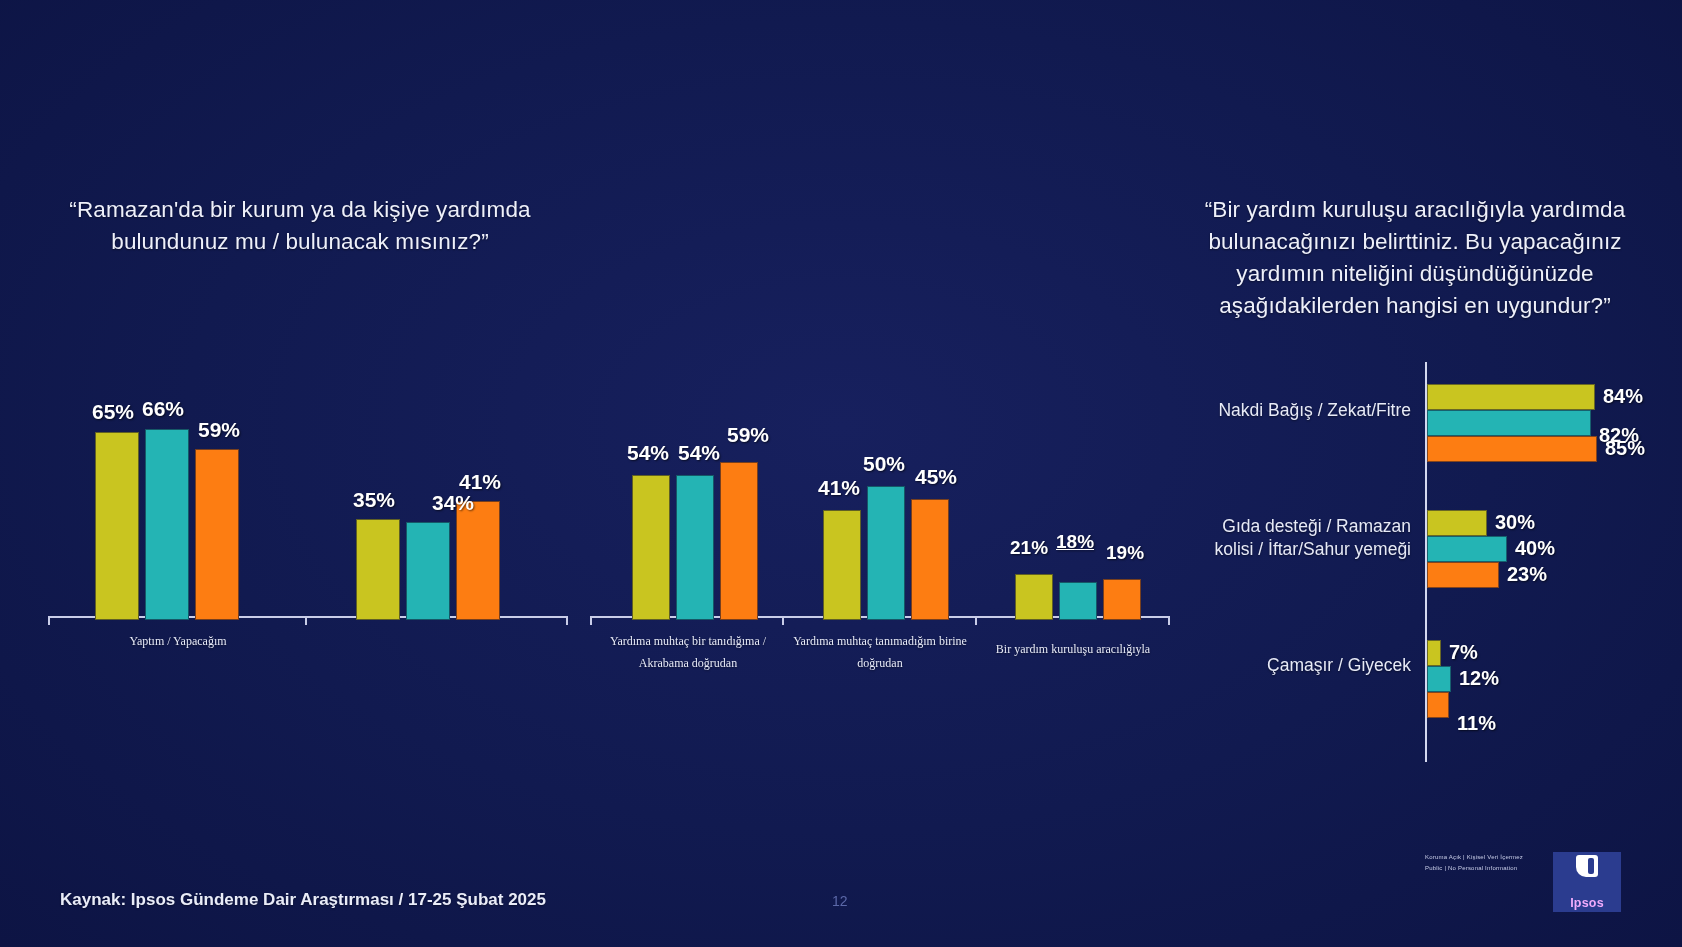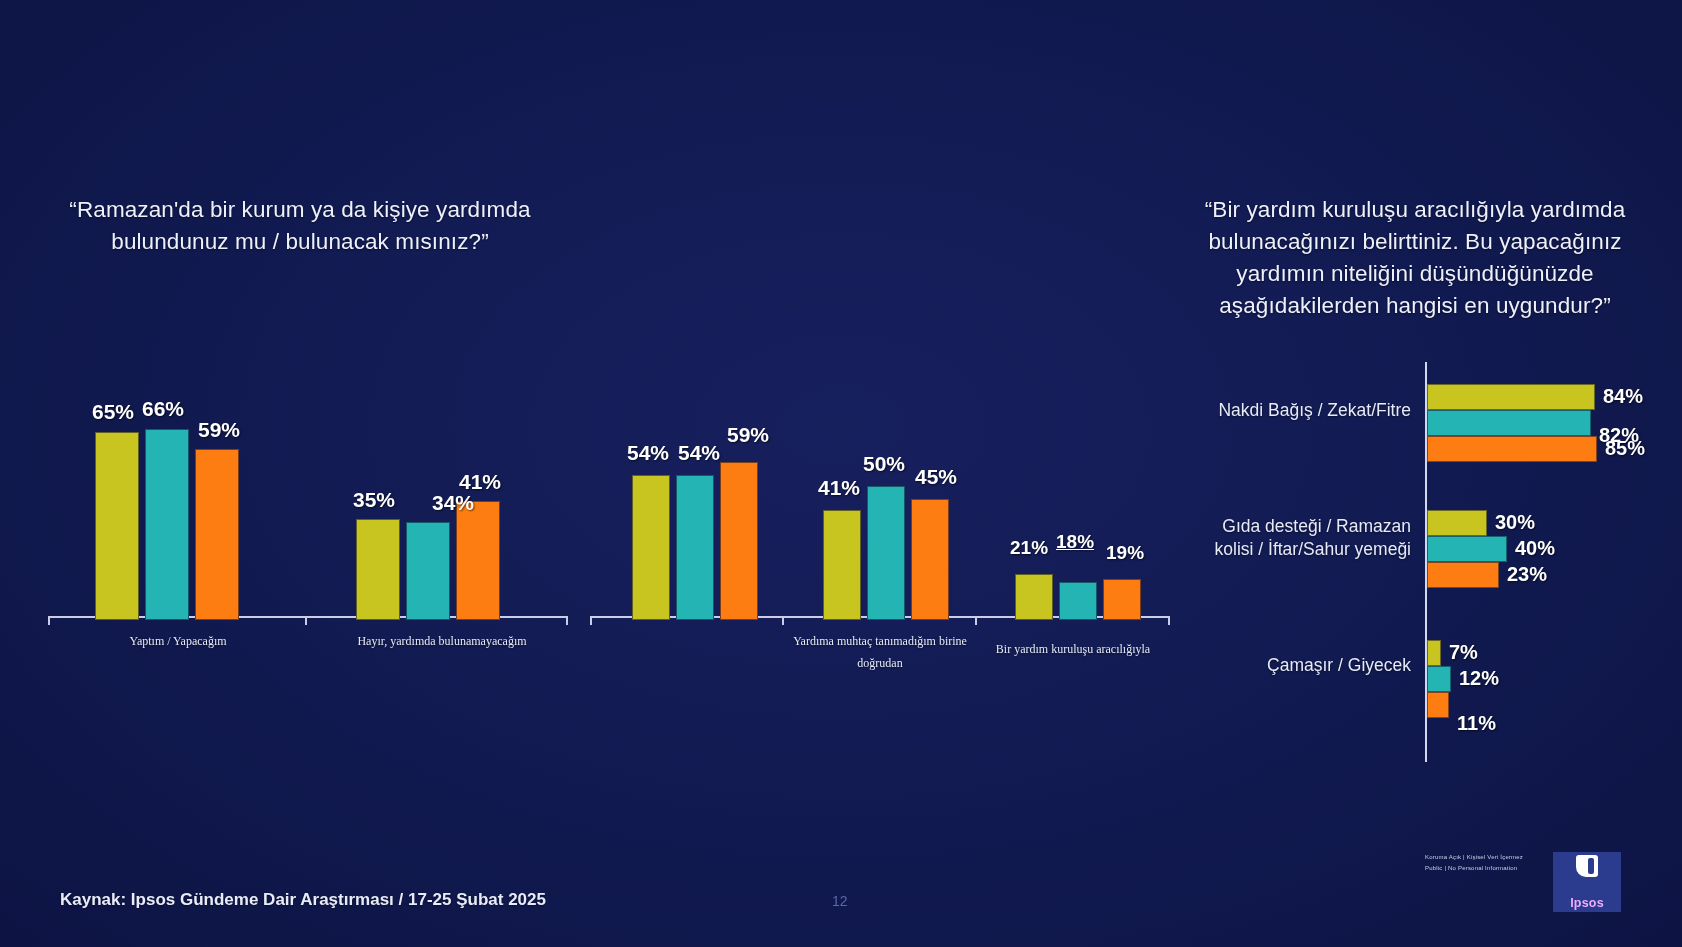--- a/index.html
+++ b/index.html
@@ -163,21 +163,20 @@
     <div class="vlabel" style="left:150px; top:58px;">59%</div>
 
     <div class="vbar c23" style="left:308px; width:44px; height:101px;"></div>
     <div class="vbar c24" style="left:358px; width:44px; height:98px;"></div>
     <div class="vbar c25" style="left:408px; width:44px; height:119px;"></div>
     <div class="vlabel" style="left:305px; top:128px;">35%</div>
     <div class="vlabel" style="left:357px; top:131px;margin-left:27px;">34%</div>
     <div class="vlabel" style="left:411px; top:110px;">41%</div>
 
     <div class="catlabel" style="left:8px; top:270px; width:244px;">Yaptım / Yapacağım</div>
-    <div class="catlabel" style="left:272px; top:270px; width:244px;">Hayır, yardımda bulunamayacağım</div>
   </div>
 
   <div class="vchart" id="chart2" style="left:590px; top:400px; width:580px; height:220px;">
 
     <div class="axis" style="left:0px; top:216px; width:580px;"></div>
     <div class="tick" style="left:0px; top:216px;"></div>
     <div class="tick" style="left:192px; top:216px;"></div>
     <div class="tick" style="left:385px; top:216px;"></div>
     <div class="tick" style="left:578px; top:216px;"></div>
 
@@ -195,20 +194,21 @@
     <div class="vlabel" style="left:273px; top:52px;">50%</div>
     <div class="vlabel" style="left:325px; top:65px;">45%</div>
 
     <div class="vbar c23" style="left:425px; width:38px; height:46px;"></div>
     <div class="vbar c24" style="left:469px; width:38px; height:38px;"></div>
     <div class="vbar c25" style="left:513px; width:38px; height:41px;"></div>
     <div class="vlabel sm" style="left:420px; top:137px;">21%</div>
     <div class="vlabel sm" style="left:466px; top:131px;text-decoration:underline;">18%</div>
     <div class="vlabel sm" style="left:516px; top:142px;">19%</div>
 
+    <div class="catlabel" style="left:8px; top:230px; width:180px;">Yardıma muhtaç bir tanıdığıma / Akrabama doğrudan</div>
     <div class="catlabel" style="left:200px; top:230px; width:180px;">Yardıma muhtaç tanımadığım birine doğrudan</div>
     <div class="catlabel" style="left:393px; top:230px; width:180px;margin-top:8px;">Bir yardım kuruluşu aracılığıyla</div>
   </div>
 
   <div id="hchart">
     <div id="haxis"></div>
 
     <div class="hbar c23" style="top:22px; width:168px;"></div>
     <div class="hbar c24" style="top:48px; width:164px;"></div>
     <div class="hbar c25" style="top:74px; width:170px;"></div>

